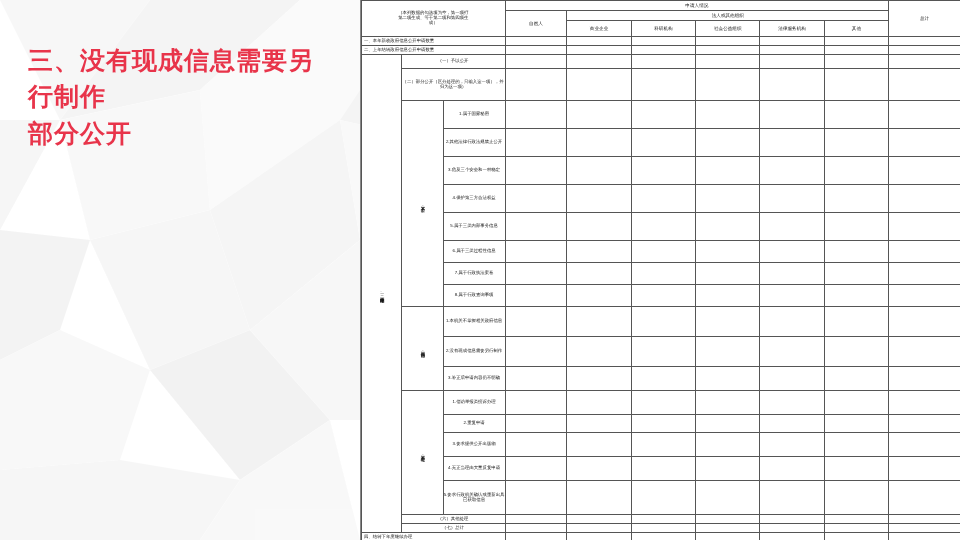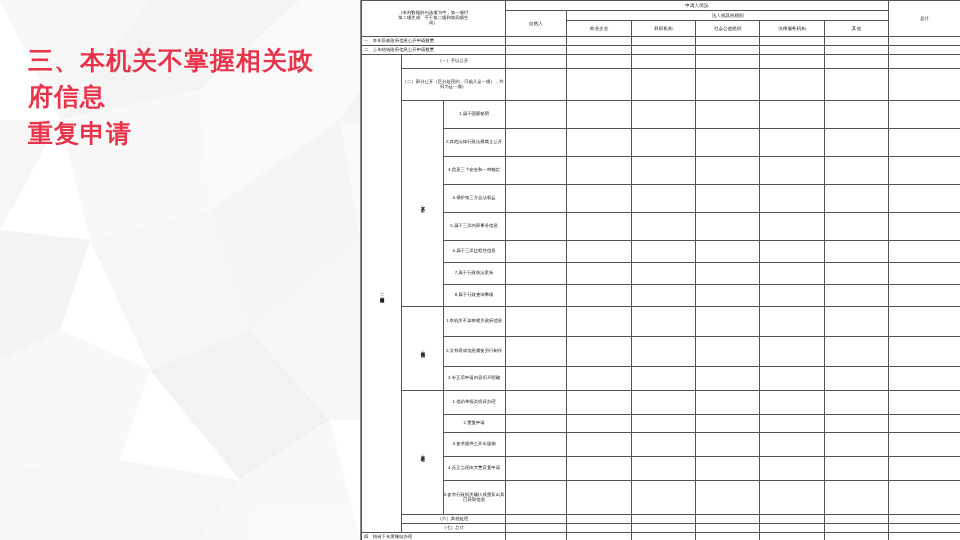--- a/index.html
+++ b/index.html
@@ -77,22 +77,22 @@
   </g>
   <g opacity="0.35">
     <polygon points="760,0 960,0 960,130 820,110" fill="#efefef"></polygon>
     <polygon points="820,110 960,130 960,280 860,250" fill="#f4f4f4"></polygon>
     <polygon points="860,250 960,280 960,420 880,400" fill="#ededed"></polygon>
     <polygon points="880,400 960,420 960,540 820,540" fill="#f3f3f3"></polygon>
   </g>
 </svg>
 
 <div id="title">
-  <div>三、本机关不掌握相关政府信息</div>
-  <div>重复申请</div>
+  <div>三、没有现成信息需要另行制作</div>
+  <div>部分公开</div>
 </div>
 
 <div id="sheet">
   <table class="grid">
     <colgroup>
       <col style="width:32px">
         <col style="width:34px">
         <col style="width:50px">
       <col style="width:50px">
       <col style="width:52px">

